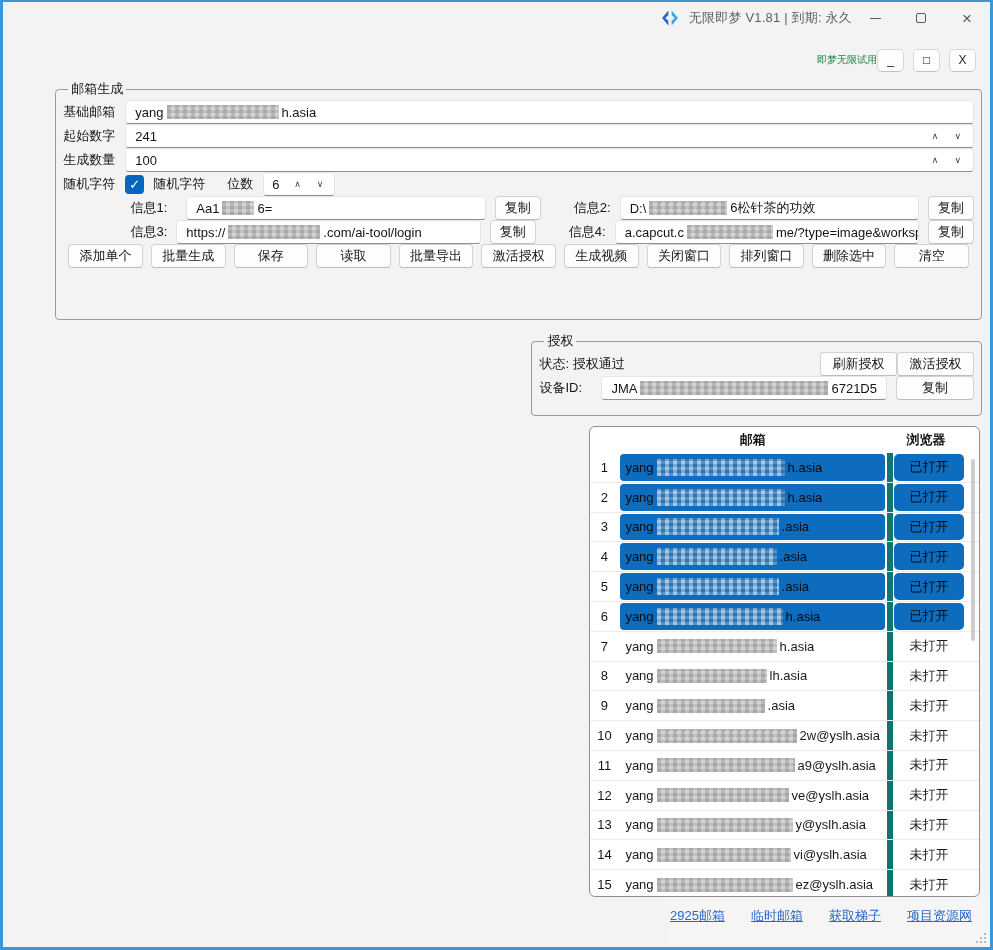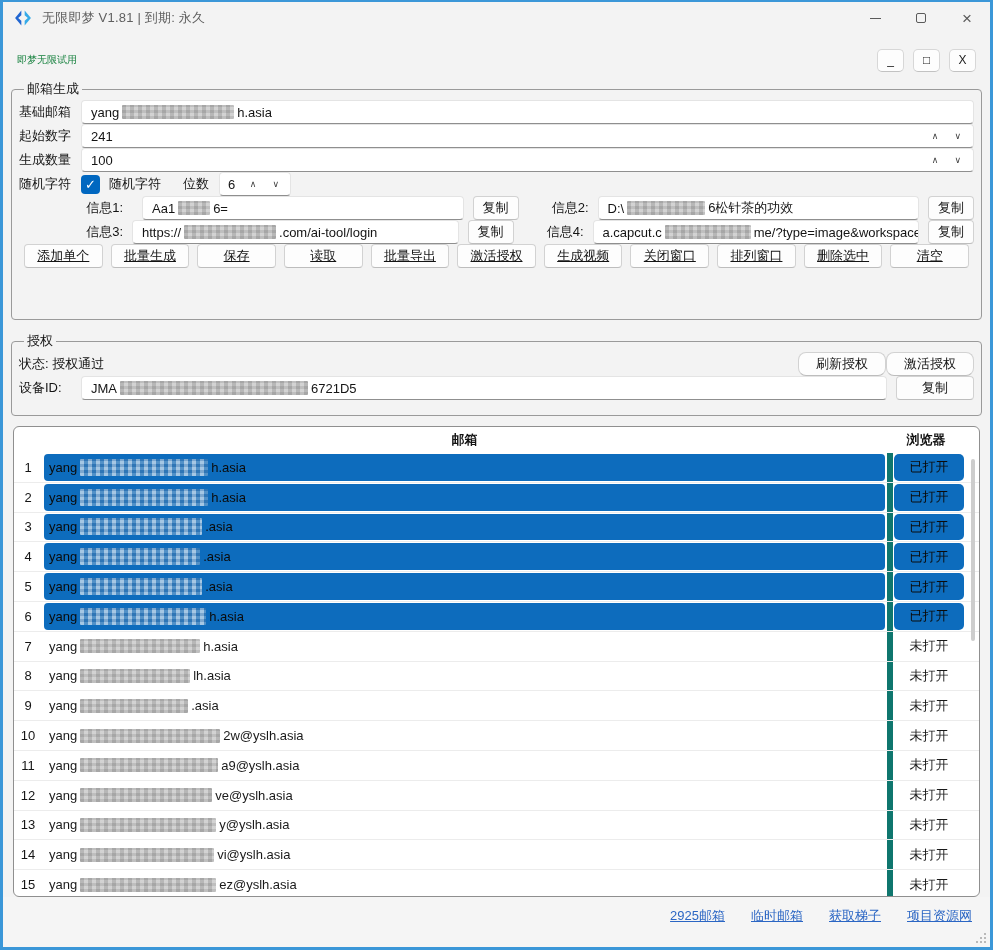--- a/index.html
+++ b/index.html
@@ -1,18 +1,18 @@
 <!DOCTYPE html>
 <html><head>
 <meta charset="utf-8">
 <style>
   *{box-sizing:border-box;margin:0;padding:0;font-family:"Liberation Sans","DejaVu Sans",sans-serif;}
   html,body{width:993px;height:950px;overflow:hidden;background:#e9e9e9;}
   .window{width:993px;height:950px;display:flex;flex-direction:column;background:#f3f3f3;
-          border:3px solid #3b97d8;border-top-width:2px;}
+          border:3px solid #3b97d8;border-top-width:2px;align-items:flex-end;}
   
   .titlebar{height:32px;flex:none;display:flex;align-items:center;padding:0 0 0 10px;}
   .app-icon{width:20px;height:18px;display:inline-block;}
   .title{font-size:13px;color:#5f5f5f;margin-left:9px;letter-spacing:.2px;}
   .win-controls{margin-left:auto;display:flex;height:100%;}
   .win-btn{width:46px;height:100%;display:flex;align-items:center;justify-content:center;color:#5a5a5a;cursor:default;}
   .min-glyph{width:11px;height:1px;background:#5a5a5a;}
   .max-glyph{width:10px;height:10px;border:1px solid #5a5a5a;border-radius:2px;}
   .close-glyph{font-size:17px;line-height:1;color:#5a5a5a;}
   
@@ -37,24 +37,24 @@
             color:#fff;font-size:13px;flex:none;}
   .digits-spin{width:72px;flex:none;height:24px;background:#fff;border:1px solid #e4e4e4;border-bottom-color:#8f8f8f;
                border-radius:4px;display:flex;align-items:center;padding:0 8px;font-size:13px;color:#141414;}
   
   .ilabel{font-size:13px;color:#141414;flex:none;text-align:right;}
   .copy-btn{width:46px;height:24px;flex:none;background:#fdfdfd;border:1px solid #d2d2d2;border-bottom-color:#bdbdbd;
             border-radius:4px;font-size:13px;color:#141414;margin-left:9px;}
   
   .btnrow{display:flex;gap:8px;padding:0 5px;}
   .gbtn{flex:1;height:24px;background:#fdfdfd;border:1px solid #d2d2d2;border-bottom-color:#bdbdbd;border-radius:4px;
-        font-size:13px;color:#141414;white-space:nowrap;text-decoration:underline;}
-  
-  .auth-btn{width:88px;height:24px;background:#fdfdfd;border:1px solid #d2d2d2;border-bottom-color:#bdbdbd;
-            border-radius:8px;font-size:13px;color:#141414;flex:none;}
+        font-size:13px;color:#141414;white-space:nowrap;}
+  
+  .auth-btn{width:77px;height:24px;background:#fdfdfd;border:1px solid #d2d2d2;border-bottom-color:#bdbdbd;
+            border-radius:3px;font-size:13px;color:#141414;flex:none;}
   .copy-wide{width:78px;}
   
   .censor{display:inline-block;height:14px;border-radius:1px;margin:0 3px;flex:none;background-color:#d6d6d6;
     background-image:repeating-linear-gradient(90deg,rgba(110,110,110,.30) 0 4px,rgba(190,190,190,.18) 4px 8px),
                      repeating-linear-gradient(0deg,rgba(130,130,130,.28) 0 3px,rgba(220,220,220,.20) 3px 6px);}
   .selected .censor{height:17px;background-color:#5a99cd;
     background-image:repeating-linear-gradient(90deg,rgba(255,255,255,.30) 0 4px,rgba(15,100,175,.40) 4px 8px),
                      repeating-linear-gradient(0deg,rgba(255,255,255,.22) 0 3px,rgba(25,85,150,.35) 3px 6px);}
   
   .table{flex:1;margin:0 10px;background:#fff;border:1px solid #8f8f8f;border-radius:6px;position:relative;

